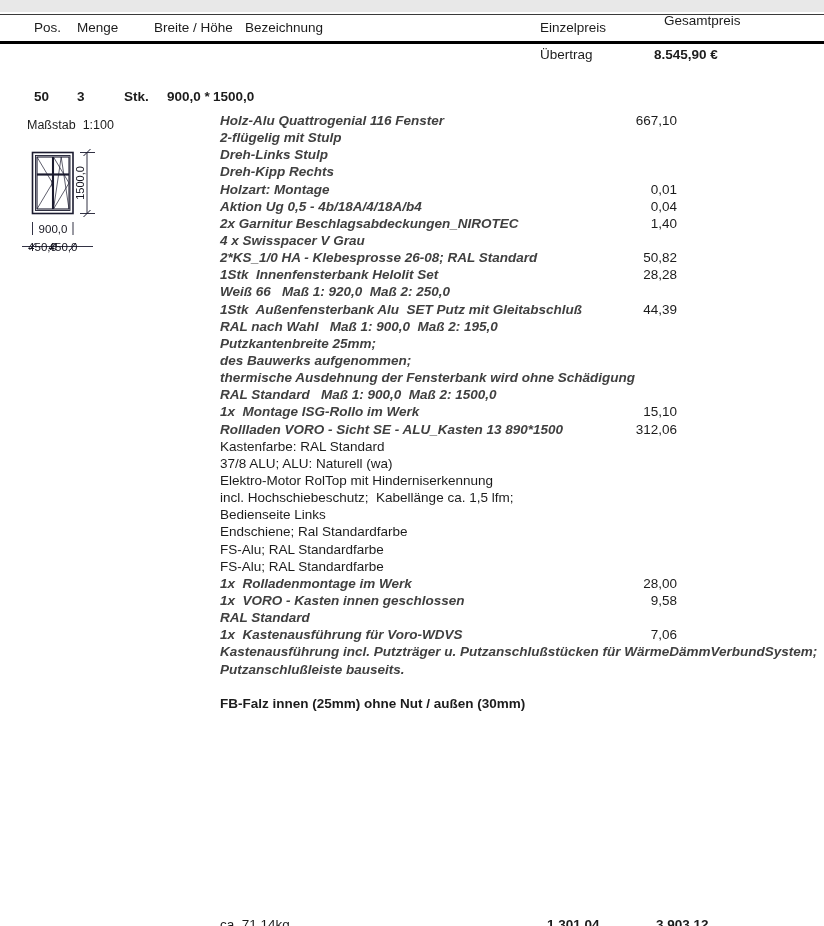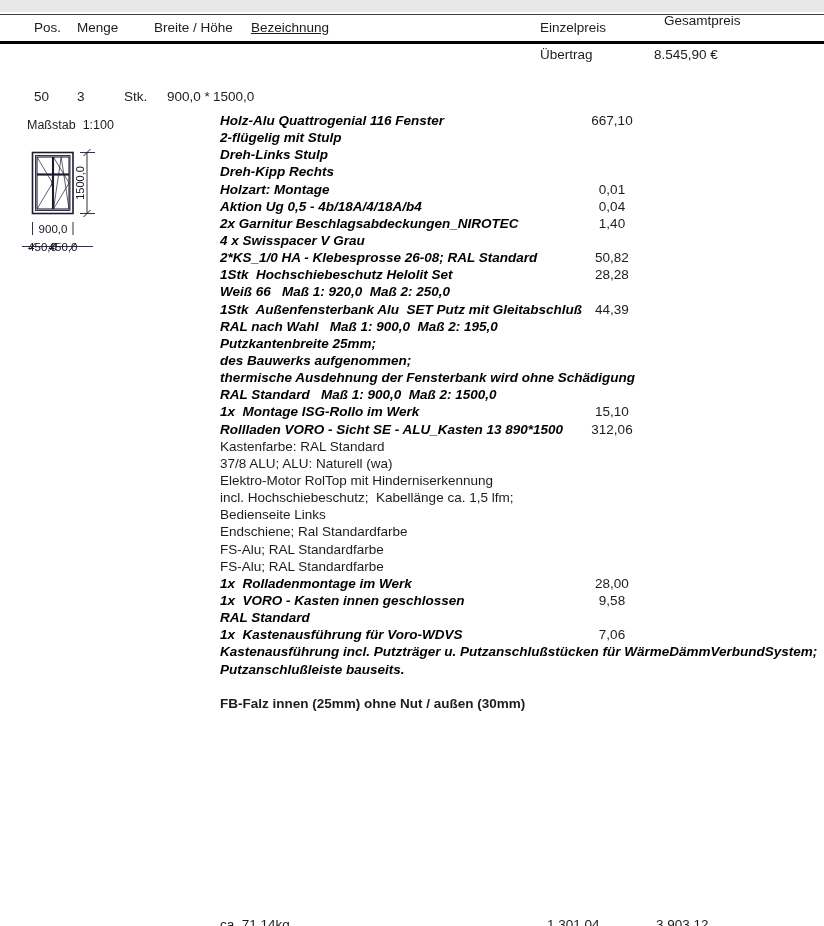--- a/index.html
+++ b/index.html
@@ -7,58 +7,58 @@
     position:relative;
     width:824px;height:926px;
     margin:12px auto;
     background:#ffffff;
     font-family:"Liberation Sans", sans-serif;
     color:#1c1c1c;
     overflow:hidden;
   }
   .abs{position:absolute;white-space:pre;}
   .fs{font-size:13.5px;line-height:17px;}
-  .bold{font-weight:400;}
+  .bold{font-weight:700;}
   .rule{position:absolute;left:0;width:824px;}
   .rule-top{top:2px;height:0;border-top:1.5px solid #3a3a3a;}
   .rule-head{top:29px;height:2.5px;background:#000;}
   .rule-bottom{top:922px;height:2.5px;background:#000;}
   .right-col{}
   
   .desc{position:absolute;left:0;top:100px;width:824px;}
   .dline{position:relative;height:17.15px;}
   .dline .txt{
     position:absolute;left:220px;top:0;
     font-size:13.5px;line-height:17.15px;white-space:pre;
   }
   .dline .price{
     position:absolute;left:547px;top:0;width:130px;
-    font-size:13.5px;line-height:17.15px;text-align:center;
+    font-size:13.5px;line-height:17.15px;text-align:right;
     font-weight:400;font-style:normal;
   }
-  .s-bi{font-weight:700;font-style:italic;color:#000000;}
+  .s-bi{font-weight:700;font-style:italic;color:#404040;}
   .s-r{font-weight:400;font-style:normal;}
   .s-b{font-weight:700;font-style:normal;font-size:14.5px;}
   .masstab{position:absolute;left:27px;top:106px;font-size:12.5px;}
   .masstab .val{margin-left:7px;}
   svg text{font-family:"Liberation Sans", sans-serif;fill:#15151f;}
 </style>
 </head>
 <body>
 
 <div class="page">
 
   <div class="rule rule-top"></div>
   <div class="rule rule-head"></div>
   <div class="rule rule-bottom"></div>
 
   <span class="abs fs" style="left:34px;top:7px;">Pos.</span>
   <span class="abs fs" style="left:77px;top:7px;">Menge</span>
   <span class="abs fs" style="left:154px;top:7px;">Breite / Höhe</span>
-  <span class="abs fs" style="left:251px;top:7px;text-decoration:underline;">Bezeichnung</span>
+  <span class="abs fs" style="left:245px;top:7px;">Bezeichnung</span>
   <span class="abs fs right-col" style="left:540px;top:7px;width:150px;">Einzelpreis</span>
   <span class="abs fs right-col" style="left:664px;top:0;width:150px;">Gesamtpreis</span>
 
   <span class="abs fs right-col" style="left:540px;top:34px;width:150px;">Übertrag</span>
   <span class="abs fs right-col bold" style="left:654px;top:34px;width:150px;">8.545,90 €</span>
 
   <span class="abs fs bold" style="left:34px;top:76px;">50</span>
   <span class="abs fs bold" style="left:77px;top:76px;">3</span>
   <span class="abs fs bold" style="left:124px;top:76px;">Stk.</span>
   <span class="abs fs bold" style="left:167px;top:76px;">900,0 *</span>
@@ -135,21 +135,21 @@
         <span class="price">1,40</span>
       </div>
       <div class="dline">
         <span class="txt s-bi">4 x Swisspacer V Grau</span>
       </div>
       <div class="dline">
         <span class="txt s-bi">2*KS_1/0 HA - Klebesprosse 26-08; RAL Standard</span>
         <span class="price">50,82</span>
       </div>
       <div class="dline">
-        <span class="txt s-bi">1Stk  Hochschiebeschutz Helolit Set</span>
+        <span class="txt s-bi">1Stk  Innenfensterbank Helolit Set</span>
         <span class="price">28,28</span>
       </div>
       <div class="dline">
         <span class="txt s-bi">Weiß 66   Maß 1: 920,0  Maß 2: 250,0</span>
       </div>
       <div class="dline">
         <span class="txt s-bi">1Stk  Außenfensterbank Alu  SET Putz mit Gleitabschluß</span>
         <span class="price">44,39</span>
       </div>
       <div class="dline">

